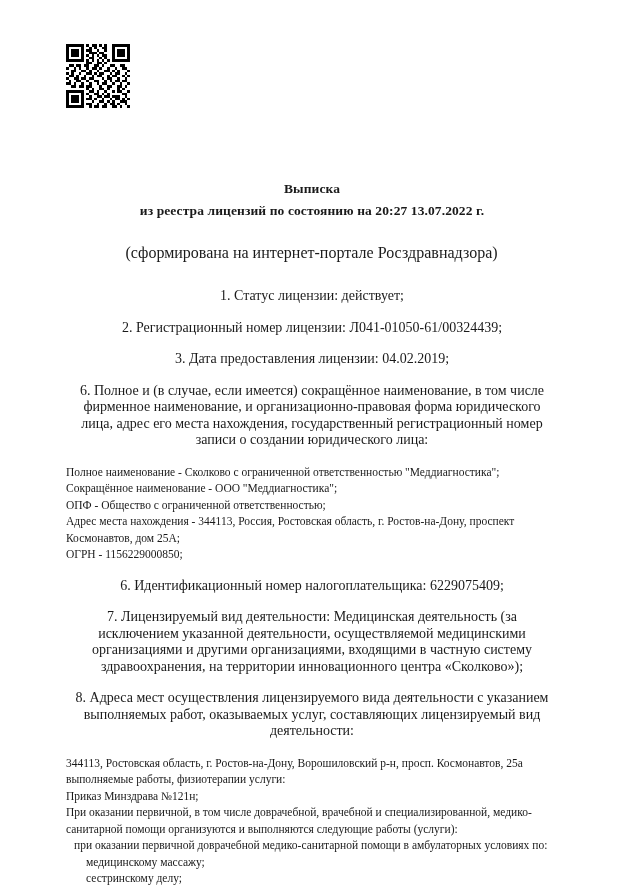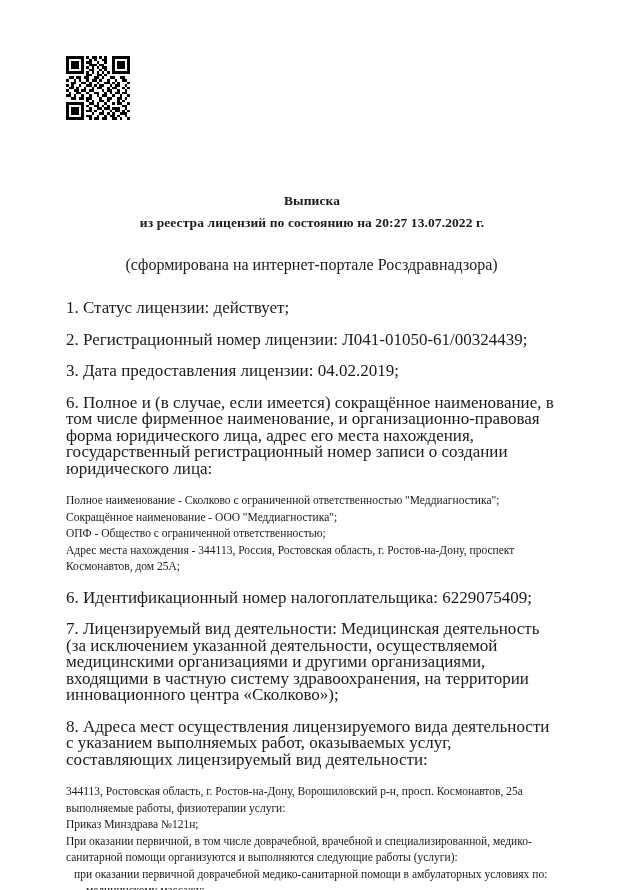--- a/index.html
+++ b/index.html
@@ -12,21 +12,21 @@
     height: 890px;
     font-family: "Liberation Serif", serif;
     color: #1a1a1a;
     position: relative;
     overflow: hidden;
   }
   .page {
     width: 624px;
     height: 890px;
     box-sizing: border-box;
-    padding: 12px 66px;
+    padding: 0 66px;
     position: relative;
   }
   .qr-wrap {
     padding-top: 44px;
     height: 72px;
   }
   .qr {
     width: 64px;
     height: 64px;
     display: block;
@@ -45,24 +45,24 @@
     text-align: center;
     font-size: 16px;
     margin-top: 22px;
     margin-right: 1px;
     color: #1a1a1a;
   }
   .body-block {
     margin-top: 26px;
   }
   .para {
-    font-size: 17px;
+    font-size: 14px;
     line-height: 16.5px;
     margin: 0 0 15px 0;
-    text-align: left;
+    text-align: center;
   }
   .para-group {
     margin-bottom: 15px;
   }
   .para-group .line {
     font-size: 11.5px;
     line-height: 16.5px;
   }
   .indent1 {
     padding-left: 8px;
@@ -288,20 +288,21 @@
     <p class="para">1. Статус лицензии: действует;</p>
     <p class="para">2. Регистрационный номер лицензии: Л041-01050-61/00324439;</p>
     <p class="para">3. Дата предоставления лицензии: 04.02.2019;</p>
     <p class="para">6. Полное и (в случае, если имеется) сокращённое наименование, в том числе фирменное наименование, и организационно-правовая форма юридического лица, адрес его места нахождения, государственный регистрационный номер записи о создании юридического лица:</p>
 
     <div class="para-group">
       <div class="line">Полное наименование - Сколково с ограниченной ответственностью "Меддиагностика";</div>
       <div class="line">Сокращённое наименование - ООО "Меддиагностика";</div>
       <div class="line">ОПФ - Общество с ограниченной ответственностью;</div>
       <div class="line">Адрес места нахождения - 344113, Россия, Ростовская область, г. Ростов-на-Дону, проспект Космонавтов, дом 25А;</div>
+      <div class="line">ОГРН - 1156229000850;</div>
     </div>
 
     <p class="para">6. Идентификационный номер налогоплательщика: 6229075409;</p>
     <p class="para">7. Лицензируемый вид деятельности: Медицинская деятельность (за исключением указанной деятельности, осуществляемой медицинскими организациями и другими организациями, входящими в частную систему здравоохранения, на территории инновационного центра «Сколково»);</p>
     <p class="para">8. Адреса мест осуществления лицензируемого вида деятельности с указанием выполняемых работ, оказываемых услуг, составляющих лицензируемый вид деятельности:</p>
 
     <div class="para-group">
       <div class="line">344113, Ростовская область, г. Ростов-на-Дону, Ворошиловский р-н, просп. Космонавтов, 25а</div>
       <div class="line">выполняемые работы, физиотерапии услуги:</div>
       <div class="line">Приказ Минздрава №121н;</div>

